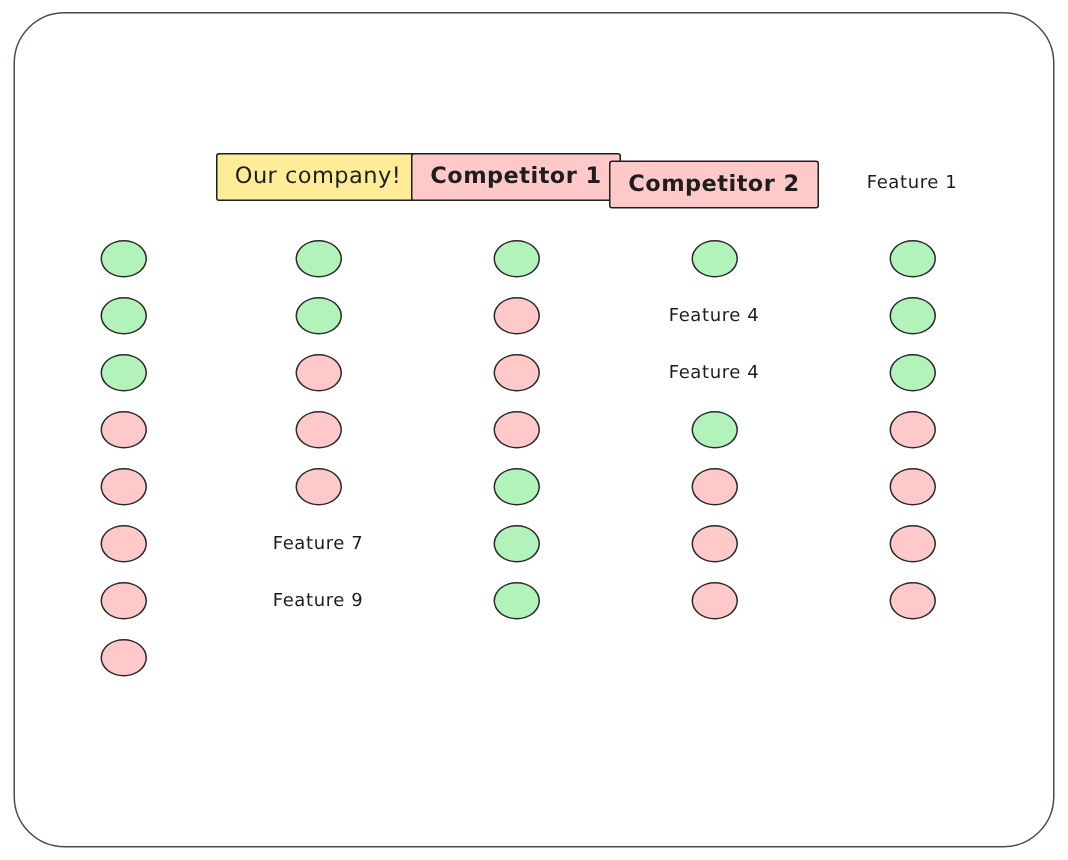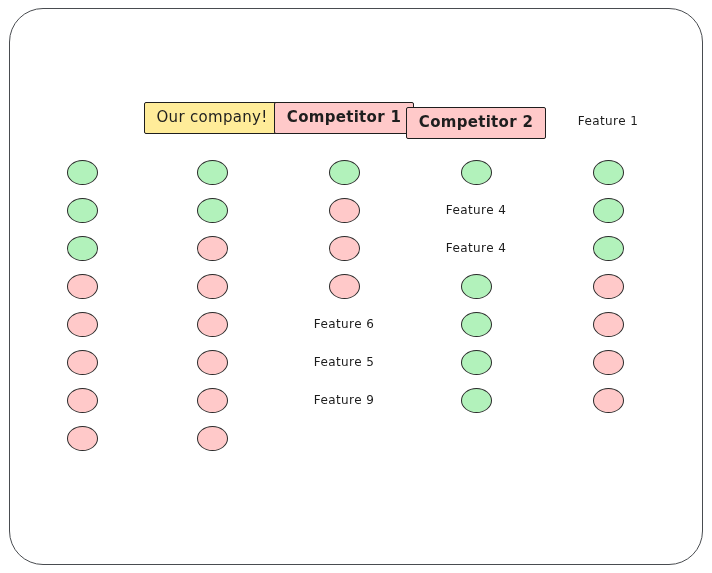--- a/index.html
+++ b/index.html
@@ -155,36 +155,33 @@
         <div class="cell">
           <span class="dot no"></span>
         </div>
         <div class="cell">
           <span class="dot no"></span>
         </div>
         <div class="cell">
           <span class="dot no"></span>
         </div>
         <div class="cell">
-          <span class="feature-label">Feature 6</span>
-        </div>
-        <div class="cell">
-          <span class="dot yes"></span>
-        </div>
-        <div class="cell">
-          <span class="dot no"></span>
-        </div>
-        <div class="cell">
-          <span class="dot no"></span>
-        </div>
-        <div class="cell">
-          <span class="dot no"></span>
-        </div>
-        <div class="cell">
-          <span class="feature-label">Feature 5</span>
+          <span class="dot yes"></span>
+        </div>
+        <div class="cell">
+          <span class="dot no"></span>
+        </div>
+        <div class="cell">
+          <span class="dot no"></span>
+        </div>
+        <div class="cell">
+          <span class="dot no"></span>
+        </div>
+        <div class="cell">
+          <span class="feature-label">Feature 7</span>
         </div>
         <div class="cell">
           <span class="dot yes"></span>
         </div>
         <div class="cell">
           <span class="dot no"></span>
         </div>
         <div class="cell">
           <span class="dot no"></span>
         </div>

